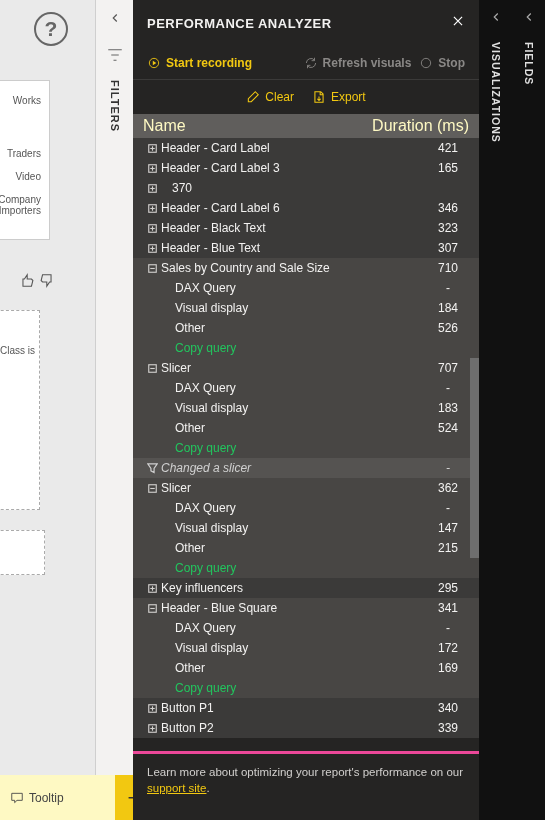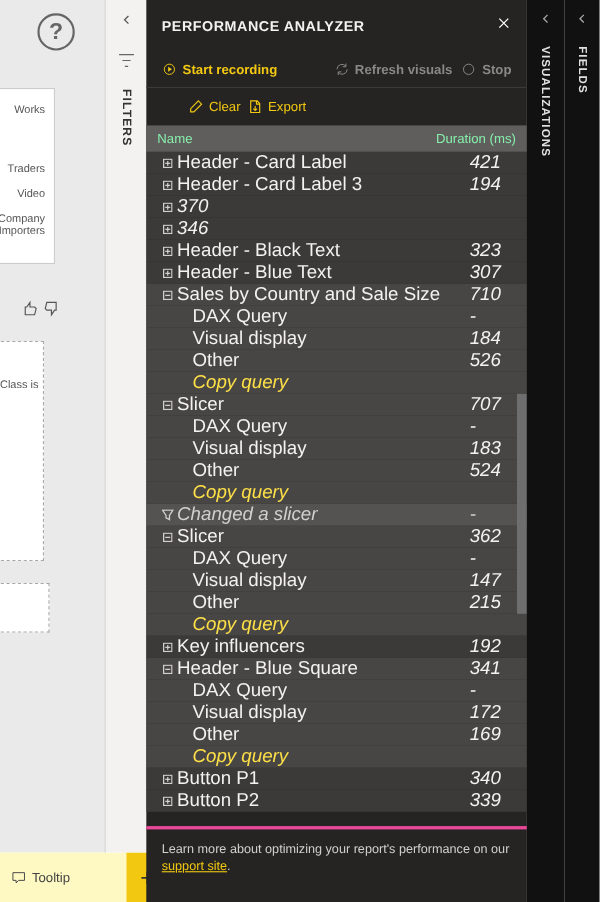--- a/index.html
+++ b/index.html
@@ -22,37 +22,37 @@
   .filters-label { writing-mode:vertical-rl; font-size:11px; letter-spacing:1px; color:#333; margin-top:12px; font-weight:600; }
   .analyzer { position:absolute; left:133px; top:0; width:346px; height:820px; background:#252423; color:#fff; display:flex; flex-direction:column; }
   .analyzer-header { height:46px; display:flex; align-items:center; padding:0 14px; }
   .analyzer-title { font-size:13px; font-weight:600; letter-spacing:.5px; flex:1; color:#f3f2f1; }
   .close-btn svg { width:14px; height:14px; stroke:#fff; fill:none; stroke-width:2; }
   .toolbar1 { display:flex; align-items:center; height:34px; padding:0 14px; gap:8px; border-bottom:1px solid #3b3a39; }
   .tb-btn { display:flex; align-items:center; gap:5px; font-size:12px;font-weight:bold; }
   .accent { color:#f2c811; }
   .disabled { color:#8a8886; }
   .tb-btn svg { width:14px; height:14px; fill:none; stroke:currentColor; stroke-width:1.5; }
-  .toolbar2 { display:flex; justify-content:flex-start; align-items:center; height:34px; padding:0 14px; gap:6px;margin-left:24px; }
+  .toolbar2 { display:flex; justify-content:center; align-items:center; height:34px; padding:0 14px; gap:18px; }
   .tb2-btn { display:flex; align-items:center; gap:5px; font-size:12px; color:#f2c811; }
   .tb2-btn svg { width:14px; height:14px; fill:none; stroke:#f2c811; stroke-width:1.8; }
-  .grid-header { display:flex; background:#605e5c; height:24px; align-items:center; padding:0 10px; font-size:12px; color:#86efac; }
+  .grid-header { display:flex; background:#605e5c; height:24px; align-items:center; padding:0 10px; font-size:16px; color:#fef9c3; }
   .grid-header .n { flex:1; }
   .grid-body { flex:1; overflow:hidden; position:relative; }
-  .row { display:flex; align-items:center; height:20px; padding:0 10px 0 10px; font-size:17px; color:#f3f2f1; background:#3b3a39; }
+  .row { display:flex; align-items:center; height:20px; padding:0 10px 0 10px; font-size:12px; color:#f3f2f1; background:#3b3a39; }
   .row.light { background:#484644; }
   .row.event { background:#555351; font-style:italic; color:#d0d0d0;padding-left:10px; }
   .row .exp { width:18px; display:flex; align-items:center; justify-content:center; }
   .row .exp svg { width:9px; height:9px; stroke:#d2d0ce; fill:none; stroke-width:1.5; }
   .row .ev-ic { width:18px; display:flex; align-items:center; justify-content:center; }
   .row .ev-ic svg { width:11px; height:11px; stroke:#d0d0d0; fill:none; stroke-width:1.5; }
   .row .nm { flex:1; white-space:nowrap; overflow:hidden; text-overflow:ellipsis; }
   .row .nm.ind1 { padding-left:14px; }
-  .row .nm.ind2 { padding-left:14px; color:#fde047; font-style:italic; }
-  .row .dur { width:42px; text-align:left;font-style:italic; }
+  .row .nm.ind2 { padding-left:14px; color:#22c55e; }
+  .row .dur { width:42px; text-align:center; }
   .footer-tip { height:69px; padding:10px 14px; font-size:11.5px; color:#d2d0ce; line-height:1.4; border-top:3px solid #ec4899; }
   .footer-tip .lnk { color:#f2c811; text-decoration:underline; }
   .side-panel { position:absolute; top:0; width:34px; height:820px; background:#111; display:flex; flex-direction:column; align-items:center; }
   .side-panel.vis { left:479px; }
   .side-panel.fld { left:513px; width:32px; }
   .side-panel .chev { height:34px; color:#999; }
   .side-label { writing-mode:vertical-rl; font-size:10.5px; letter-spacing:1px; color:#e0e0e0; margin-top:8px; font-weight:600; }
   .scroll-thumb { position:absolute; right:0; width:9px; background:#6e6e6e; }
   .sep { flex:1; }
 </style>
@@ -177,40 +177,41 @@
         </div>
         <div class="row">
           <span class="exp">
             <svg viewBox="0 0 12 12">
               <rect x="1" y="1" width="10" height="10"></rect>
               <line x1="6" y1="3" x2="6" y2="9"></line>
               <line x1="3" y1="6" x2="9" y2="6"></line>
             </svg>
           </span>
           <span class="nm">Header - Card Label 3</span>
-          <span class="dur">194</span>
+          <span class="dur">165</span>
         </div>
         <div class="row">
           <span class="exp">
             <svg viewBox="0 0 12 12">
               <rect x="1" y="1" width="10" height="10"></rect>
               <line x1="6" y1="3" x2="6" y2="9"></line>
               <line x1="3" y1="6" x2="9" y2="6"></line>
             </svg>
           </span>
           <span class="dur">370</span>
         </div>
         <div class="row">
           <span class="exp">
             <svg viewBox="0 0 12 12">
               <rect x="1" y="1" width="10" height="10"></rect>
               <line x1="6" y1="3" x2="6" y2="9"></line>
               <line x1="3" y1="6" x2="9" y2="6"></line>
             </svg>
           </span>
+          <span class="nm">Header - Card Label 6</span>
           <span class="dur">346</span>
         </div>
         <div class="row">
           <span class="exp">
             <svg viewBox="0 0 12 12">
               <rect x="1" y="1" width="10" height="10"></rect>
               <line x1="6" y1="3" x2="6" y2="9"></line>
               <line x1="3" y1="6" x2="9" y2="6"></line>
             </svg>
           </span>
@@ -329,21 +330,21 @@
         </div>
         <div class="row">
           <span class="exp">
             <svg viewBox="0 0 12 12">
               <rect x="1" y="1" width="10" height="10"></rect>
               <line x1="6" y1="3" x2="6" y2="9"></line>
               <line x1="3" y1="6" x2="9" y2="6"></line>
             </svg>
           </span>
           <span class="nm">Key influencers</span>
-          <span class="dur">192</span>
+          <span class="dur">295</span>
         </div>
         <div class="row light">
           <span class="exp">
             <svg viewBox="0 0 12 12">
               <rect x="1" y="1" width="10" height="10"></rect>
               <line x1="3" y1="6" x2="9" y2="6"></line>
             </svg>
           </span>
           <span class="nm">Header - Blue Square</span>
           <span class="dur">341</span>

